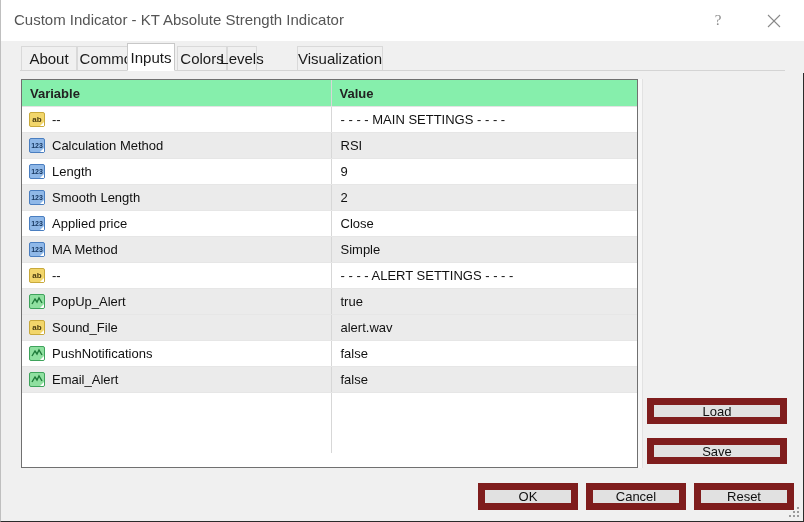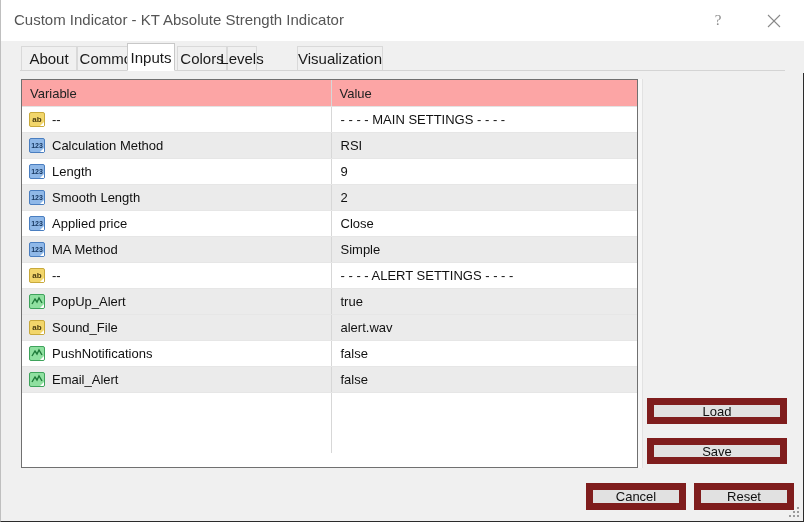--- a/index.html
+++ b/index.html
@@ -110,22 +110,22 @@
     width: 100%;
     border-collapse: collapse;
     table-layout: fixed;
     font-size: 13px;
     color: #111111;
   }
   .tbl col.c1 { width: 309px; }
   .tbl col.c2 { width: 306px; }
   .tbl th {
     height: 26px;
-    background: #fca5a5;
-    font-weight: normal;
+    background: #86efac;
+    font-weight: bold;
     text-align: left;
     color: #222222;
     padding: 0 0 0 8px;
     border-bottom: 1px solid #e3e3e3;
     border-right: 1px solid #d7d7d7;
     vertical-align: middle;
   }
   .tbl th:last-child { border-right: none; }
   .tbl td {
     height: 25px;
@@ -414,20 +414,21 @@
             <td></td>
           </tr>
         </tbody>
     </table>
   </div>
   <div class="scroll-sliver"></div>
 
   <div class="btn btn-load">Load</div>
   <div class="btn btn-save">Save</div>
 
+  <div class="btn btn-ok">OK</div>
   <div class="btn btn-cancel">Cancel</div>
   <div class="btn btn-reset">Reset</div>
 
   <div class="grip">
     <i style="left:8px;top:0px;"></i>
     <i style="left:4px;top:4px;"></i>
       <i style="left:8px;top:4px;"></i>
     <i style="left:0px;top:8px;"></i>
       <i style="left:4px;top:8px;"></i>
       <i style="left:8px;top:8px;"></i>

